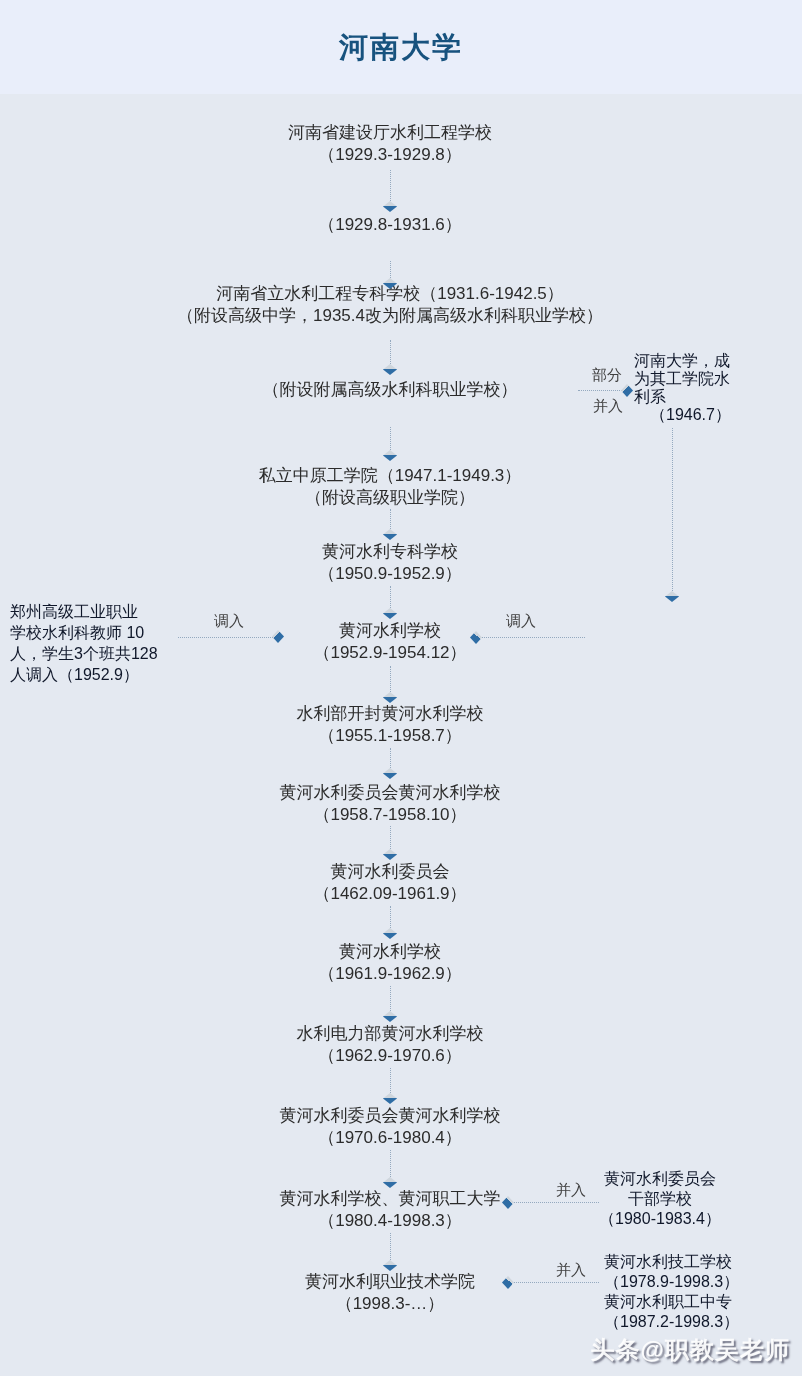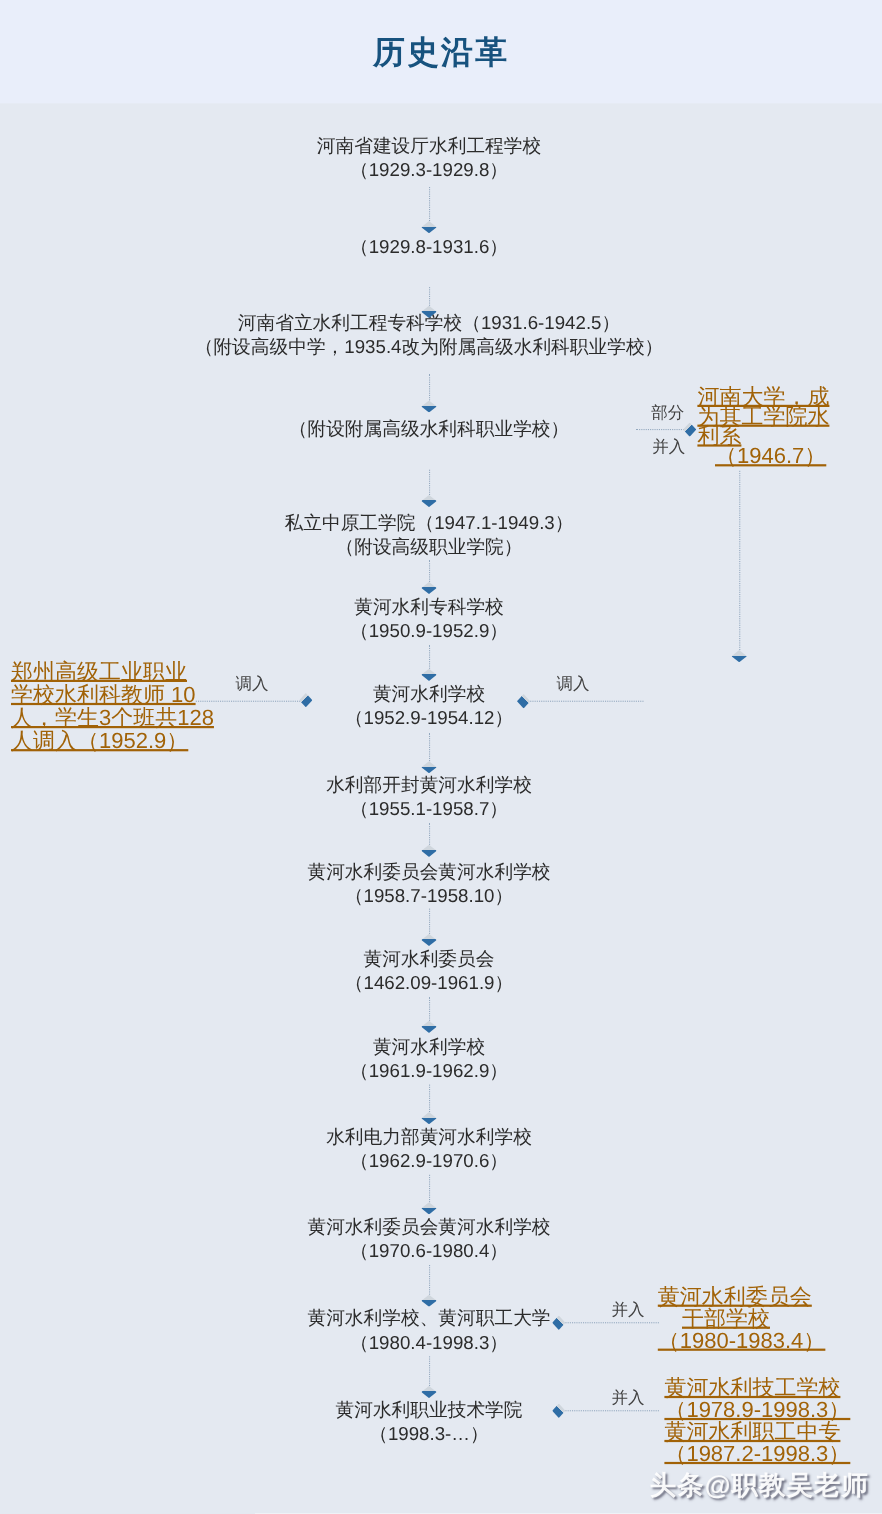--- a/index.html
+++ b/index.html
@@ -15,32 +15,32 @@
         background:linear-gradient(to bottom,#cfd6dd 0%,#cfd6dd 45%,#2f6da5 45%,#2f6da5 100%);
         clip-path:polygon(50% 0,100% 50%,50% 100%,0 50%);}
   .dia-right{position:absolute;width:12px;height:13px;
         background:linear-gradient(135deg,#cfd6dd 0%,#cfd6dd 40%,#2f6da5 40%,#2f6da5 100%);
         clip-path:polygon(50% 0,100% 50%,50% 100%,0 50%);}
   .dia-left{position:absolute;width:12px;height:13px;
         background:linear-gradient(225deg,#cfd6dd 0%,#cfd6dd 40%,#2f6da5 40%,#2f6da5 100%);
         clip-path:polygon(50% 0,100% 50%,50% 100%,0 50%);}
   .hline{position:absolute;height:0;border-top:1px dotted #94a9bf;}
   .flabel{position:absolute;color:#404040;font-size:15px;white-space:nowrap;}
-  .sidebox{position:absolute;color:#a16207;font-size:20px;line-height:21px;white-space:nowrap;text-decoration:underline;}
+  .sidebox{position:absolute;color:#0f172a;font-size:16px;line-height:21px;white-space:nowrap;}
   .sidebox div{white-space:nowrap;}
   #watermark{position:absolute;left:0;top:1334px;width:790px;text-align:right;
         font-size:24px;font-weight:bold;color:rgba(255,255,255,0.92);
         text-shadow:2px 2px 2px rgba(90,92,110,0.85);letter-spacing:1px;}
 </style>
 </head>
 <body>
 
 <div id="canvas">
   <div id="header"></div>
-  <div id="title">历史沿革</div>
+  <div id="title">河南大学</div>
 
   <div class="node" style="top:122px">
     <div>河南省建设厅水利工程学校</div>
     <div>（1929.3-1929.8）</div>
   </div>
   <div class="node" style="top:214px">
     <div>（1929.8-1931.6）</div>
   </div>
   <div class="node" style="top:283px">
     <div>河南省立水利工程专科学校（1931.6-1942.5）</div>

